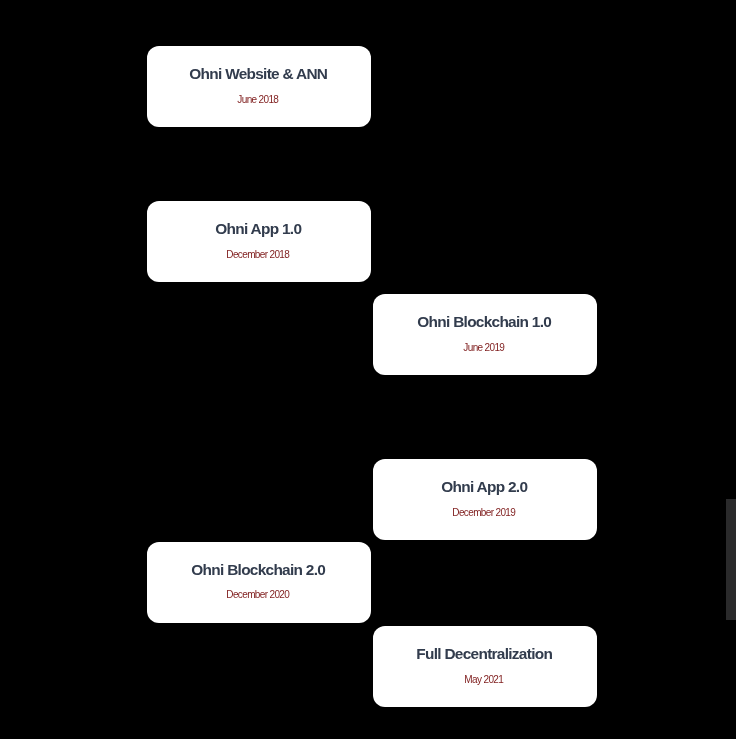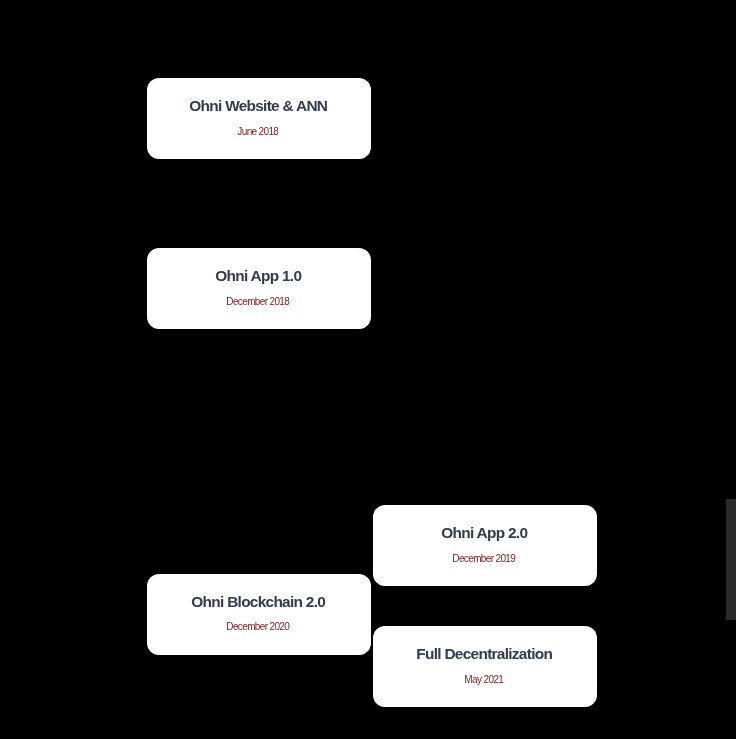--- a/index.html
+++ b/index.html
@@ -28,28 +28,28 @@
     width: 224px;
     height: 81.25px;
     background: #ffffff;
     border-radius: 12px;
     display: flex;
     flex-direction: column;
     align-items: center;
     justify-content: center;
     box-sizing: border-box;
   }
-  .card.left  { left: 146.5px; margin-top: 32px; }
+  .card.left  { left: 146.5px; }
   .card.right { left: 372.5px; }
   .card.r0 { top:  46.1px; }
   .card.r1 { top: 128.7px; }
-  .card.r2 { top: 216px; }
+  .card.r2 { top: 201px; }
   .card.r3 { top: 293.9px; }
   .card.r4 { top: 376.5px; }
-  .card.r5 { top: 459.1px; margin-top: 46px; }
+  .card.r5 { top: 459.1px; }
   .card.r6 { top: 541.7px; }
   .card.r7 { top: 626px; }
   .card-title {
     will-change: transform;
     font-size: 15.4px;
     letter-spacing: -0.70px;
     text-indent: -0.70px;
     font-weight: bold;
     color: #323c4d;
     line-height: 25.3px;
@@ -91,20 +91,24 @@
     <div class="card-title">Ohni Website &amp; ANN</div>
     <div class="card-date">June 2018</div>
   </div>
 
 
   <div class="card left r2">
     <div class="card-title">Ohni App 1.0</div>
     <div class="card-date">December 2018</div>
   </div>
 
+  <div class="card right r3">
+    <div class="card-title">Ohni Blockchain 1.0</div>
+    <div class="card-date">June 2019</div>
+  </div>
 
 
   <div class="card right r5">
     <div class="card-title">Ohni App 2.0</div>
     <div class="card-date">December 2019</div>
   </div>
 
   <div class="card left r6">
     <div class="card-title">Ohni Blockchain 2.0</div>
     <div class="card-date">December 2020</div>

